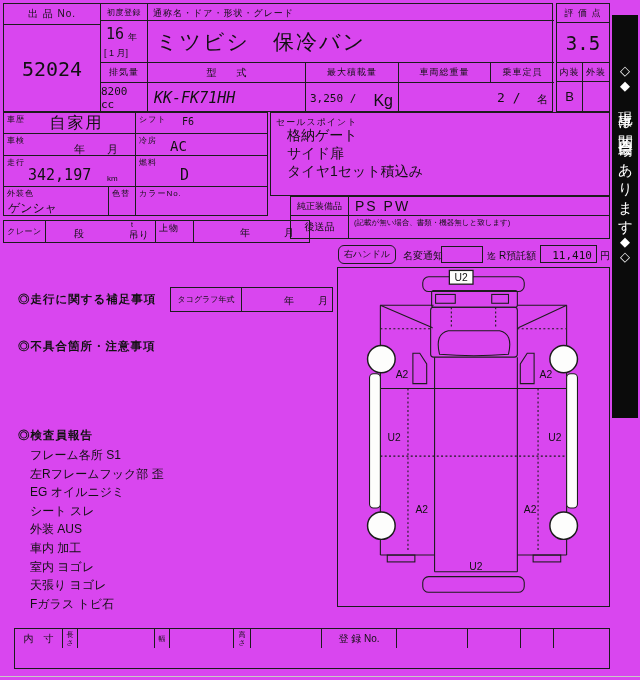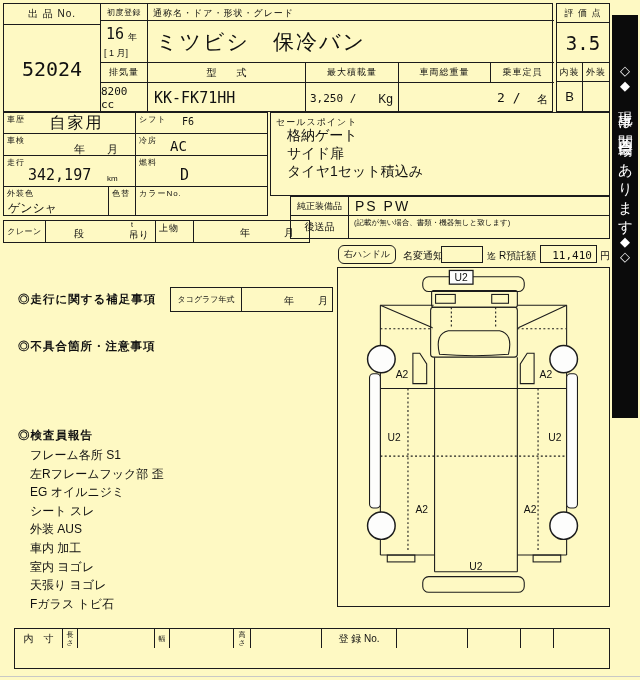--- a/index.html
+++ b/index.html
@@ -1,18 +1,18 @@
 <!DOCTYPE html>
 <html><head>
 <meta charset="utf-8">
 <style>
   * { margin:0; padding:0; box-sizing:border-box; }
   html,body { width:640px; height:680px; }
   body { background:#f6f6f4; font-family:"Liberation Sans",sans-serif; color:#111; position:relative; overflow:hidden; }
-  .page { position:absolute; left:0; top:0; width:640px; height:680px; background:#fef9c3; }
+  .page { position:absolute; left:0; top:0; width:640px; height:680px; background:#d946ef; }
   .abs { position:absolute; }
   .b  { border:1px solid #1c1c1c; }
   .br { border-right:1px solid #1c1c1c; }
   .bb { border-bottom:1px solid #1c1c1c; }
   .cen { display:flex; align-items:center; justify-content:center; }
   .left { display:flex; align-items:center; }
   .lbl { font-size:8px; letter-spacing:.5px; }
   .lbl9 { font-size:9px; letter-spacing:1px; }
   .corner { position:absolute; top:1px; left:3px; font-size:8px; letter-spacing:1px; }
   .mono { font-family:"DejaVu Sans Mono","Liberation Mono",monospace; }
@@ -43,26 +43,26 @@
       <span class="abs" style="left:3px;top:26px;font-size:9px;">[ 1 月]</span>
     </div>
 
     <div class="abs bb" style="left:144px;top:0;width:406px;height:17px;font-size:9px;padding:3px 0 0 5px;letter-spacing:1px;">通称名・ドア・形状・グレード</div>
     <div class="abs bb left" style="left:144px;top:17px;width:406px;height:42px;font-size:21px;padding-left:8px;letter-spacing:2px;">ミツビシ　保冷バン</div>
 
     <div class="abs br bb cen lbl9" style="left:97px;top:59px;width:47px;height:20px;">排気量</div>
     <div class="abs br cen mono" style="left:97px;top:79px;width:47px;height:30px;font-size:11px;">8200 cc</div>
 
     <div class="abs br bb cen" style="left:144px;top:59px;width:158px;height:20px;font-size:10px;">型　　式</div>
-    <div class="abs br left mono" style="left:144px;top:79px;width:158px;height:30px;font-size:15px;padding-left:6px;">KK-FK71HH</div>
+    <div class="abs br left mono" style="left:144px;top:79px;width:158px;height:30px;font-size:15px;padding-left:6px;font-style:italic;">KK-FK71HH</div>
 
     <div class="abs br bb cen lbl9" style="left:302px;top:59px;width:93px;height:20px;">最大積載量</div>
     <div class="abs br" style="left:302px;top:79px;width:93px;height:30px;">
       <span class="abs mono" style="left:4px;top:9px;font-size:11px;">3,250 /</span>
-      <span class="abs" style="right:5px;top:9px;font-size:12px;">Kg</span>
+      <span class="abs" style="right:5px;top:9px;font-size:16px;">Kg</span>
     </div>
 
     <div class="abs br bb cen lbl9" style="left:395px;top:59px;width:92px;height:20px;">車両総重量</div>
 
     <div class="abs bb cen lbl9" style="left:487px;top:59px;width:63px;height:20px;">乗車定員</div>
     <div class="abs" style="left:487px;top:79px;width:63px;height:30px;">
       <span class="abs mono" style="left:6px;top:7px;font-size:13px;">2 /</span>
       <span class="abs" style="right:6px;top:9px;font-size:11px;">名</span>
     </div>
   </div>

